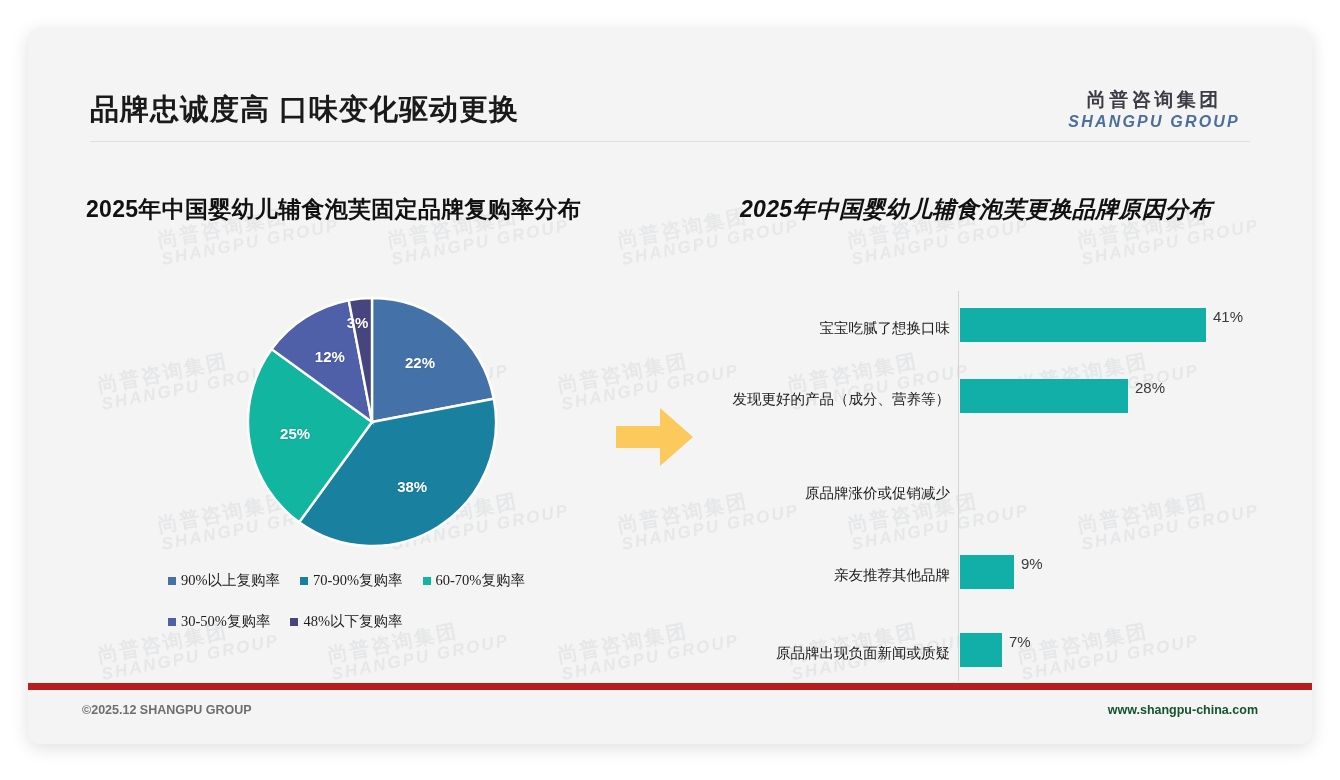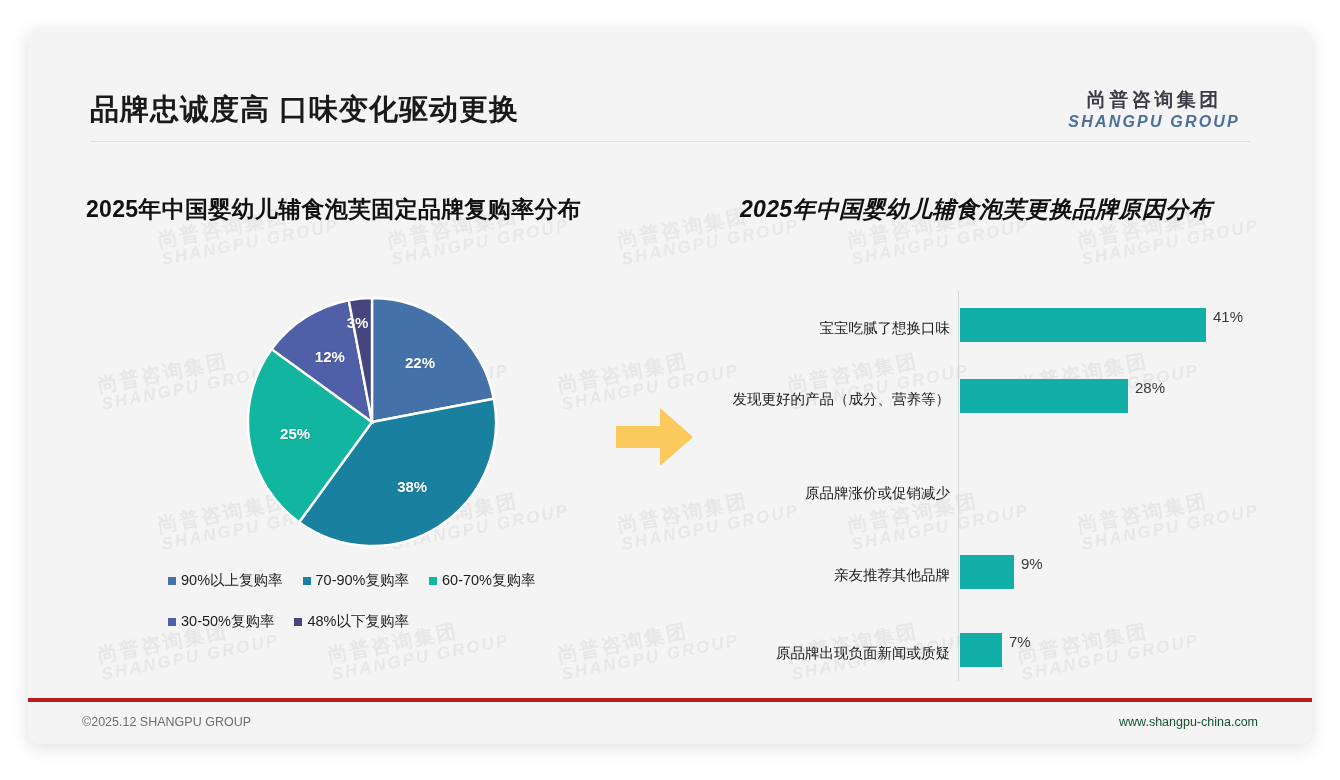--- a/index.html
+++ b/index.html
@@ -60,21 +60,21 @@
   #title-left{left:58px;top:166px;}
   #title-right{left:712px;top:166px;font-style:italic;}
   
   .pie-wrap{position:absolute;left:218px;top:268px;width:252px;height:252px;z-index:4;}
   .pie-label{
     position:absolute;color:#ffffff;font-size:15px;font-weight:bold;
     z-index:5;white-space:nowrap;text-shadow:0 0 2px rgba(0,0,0,.18);
   }
   
   .legend{position:absolute;left:140px;top:543px;width:420px;z-index:4;}
-  .legend-row{display:flex;align-items:center;margin-bottom:22px;}
+  .legend-row{display:flex;align-items:center;margin-bottom:22px;font-family:Liberation Serif, serif;}
   .legend-item{display:flex;align-items:center;margin-right:20px;}
   .legend-swatch{width:8px;height:8px;margin-right:5px;flex:none;}
   .legend-text{font-size:14.5px;color:#1c1c1c;white-space:nowrap;}
   
   .arrow{position:absolute;left:588px;top:378px;z-index:4;}
   
   .bars{position:absolute;left:700px;top:255px;width:560px;height:400px;z-index:4;}
   .bar-axis{
     position:absolute;left:230px;top:8px;width:1px;height:390px;background:#d4d4d4;
   }
@@ -85,22 +85,22 @@
   }
   .bar-track{position:relative;height:40px;flex:1;display:flex;align-items:flex-start;}
   .bar-fill{height:34px;background:#12afa8;}
   .bar-value{margin-left:7px;font-size:15px;color:#3a3a3a;white-space:nowrap;}
   
   .note{
     position:absolute;left:118px;top:682px;z-index:4;
     font-size:12.5px;color:#6d6d6d;white-space:nowrap;
   }
   .footbar{
-    position:absolute;left:0;bottom:0;width:100%;height:42px;
-    border-top:4px solid #b91c1c;background:#f4f4f4;z-index:4;
+    position:absolute;left:0;bottom:12px;width:100%;height:42px;
+    border-top:7px solid #b91c1c;background:#f4f4f4;z-index:4;font-weight:bold;
   }
   .foot-left{position:absolute;left:54px;top:13px;font-size:12.5px;color:#6e6e6e;}
   .foot-right{position:absolute;right:54px;top:13px;font-size:12.5px;color:#14532d;}
 </style>
 </head>
 <body>
 
 <div class="slide">
 
   <div class="wm-layer" id="wm-layer">

